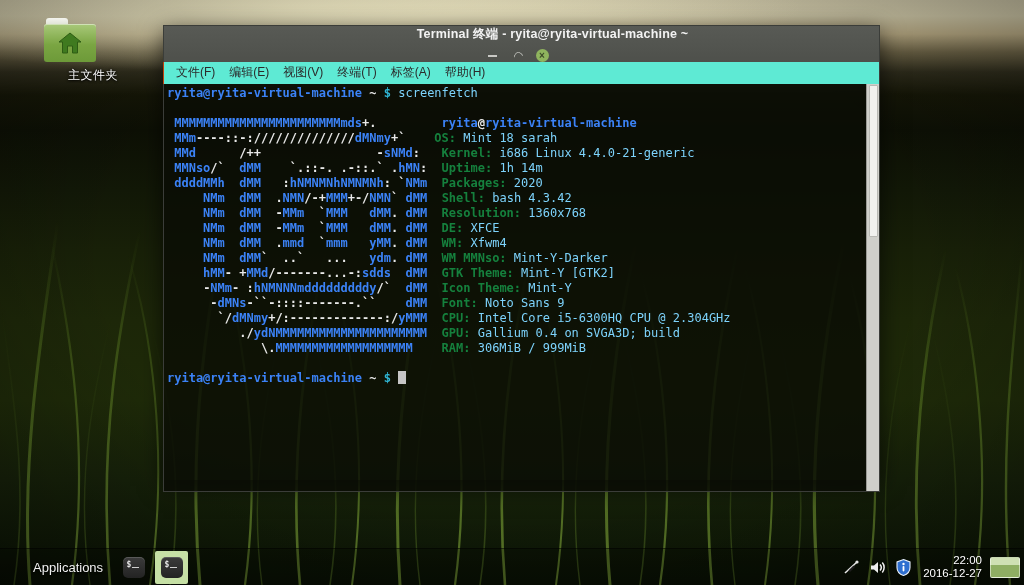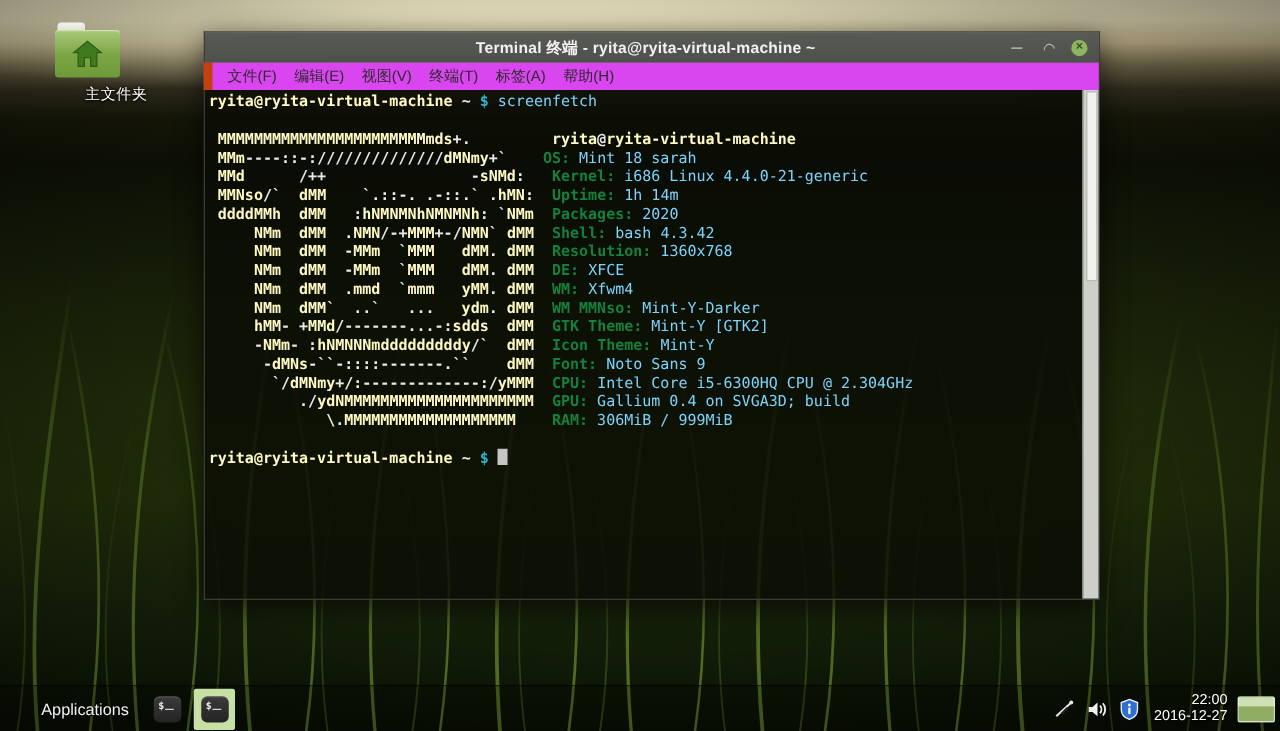--- a/index.html
+++ b/index.html
@@ -58,23 +58,23 @@
     font-size:12px; color:#fff; letter-spacing:.5px;
     text-shadow:0 1px 2px rgba(0,0,0,.95), 0 0 3px rgba(0,0,0,.9);
   }
 
   
   #term-window{
     position:absolute; left:163px; top:25px; width:717px; height:455px;
     box-shadow:0 6px 22px rgba(0,0,0,.65);
   }
   #titlebar{
-    height:25px; background:linear-gradient(#585a55,#4e504b);
+    height:37px; background:linear-gradient(#585a55,#4e504b);
     border:1px solid #3b3d39; border-bottom:none;
-    display:flex; align-items:center; position:relative;
+    display:flex; align-items:center; position:relative;flex-direction:column;
   }
   #title-text{
     flex:1; text-align:center; font-size:12.5px; font-weight:bold;
     color:#f2f2f2; letter-spacing:.2px; padding-left:62px;
     white-space:nowrap; overflow:hidden;
   }
   .wbtns{ display:flex; align-items:center; gap:12px; padding-right:9px; }
   .wbtn{ width:13px; height:13px; position:relative; cursor:pointer; }
   .wbtn.min::after{
     content:""; position:absolute; left:2px; top:6px; width:9px; height:1.5px; background:#c8c8c4;
@@ -84,40 +84,40 @@
     border:1.5px solid #b4b5b0; border-radius:50%;
     border-right-color:transparent; border-bottom-color:transparent;
     transform:rotate(35deg);
   }
   .wbtn.close{
     border-radius:50%; background:#8fb45e; display:flex; align-items:center; justify-content:center;
   }
   .wbtn.close span{ font-size:10px; color:#3c4a28; line-height:1; font-weight:bold; }
 
   #menubar{
-    height:22px; background:#d946ef; border-left:7px solid #c2410c; border-right:1px solid #3b3d39;
-    display:flex; align-items:flex-end; padding-left:5px;
+    height:22px; background:#5eead4; border-left:1px solid #c2410c; border-right:1px solid #3b3d39;
+    display:flex; align-items:flex-start; padding-left:5px;
   }
   #menubar .mi{
     font-size:12px; color:#2b2b2b; padding:2px 7px; cursor:pointer; white-space:nowrap;
   }
 
   #term-body{
     height:408px; position:relative;
     border:1px solid #3b3d39; border-top:none;
     background:rgba(10,13,5,.80);
     overflow:hidden;
   }
   #term-text{
     position:absolute; left:3px; top:2px; right:14px;
     font-family:"DejaVu Sans Mono", monospace;
     font-size:12px; line-height:15px;
     white-space:pre; color:#d4d4d4;
   }
-  .g{ color:#fef9c3; font-weight:bold;text-align:right; }
+  .g{ color:#3b82f6; font-weight:bold;text-align:right; }
   .w{ color:#e9e9e9; font-weight:bold; }
   .lbl{ color:#15803d; font-weight:bold; }
   .val{ color:#7dd3fc; }
   .cy{ color:#2fb5d4; font-weight:bold; }
   #cursor{
     display:inline-block; width:8px; height:13px;
     background:#c6c6c6; vertical-align:-2px;
   }
   #scrollbar{
     position:absolute; right:0; top:0; width:13px; height:100%;

